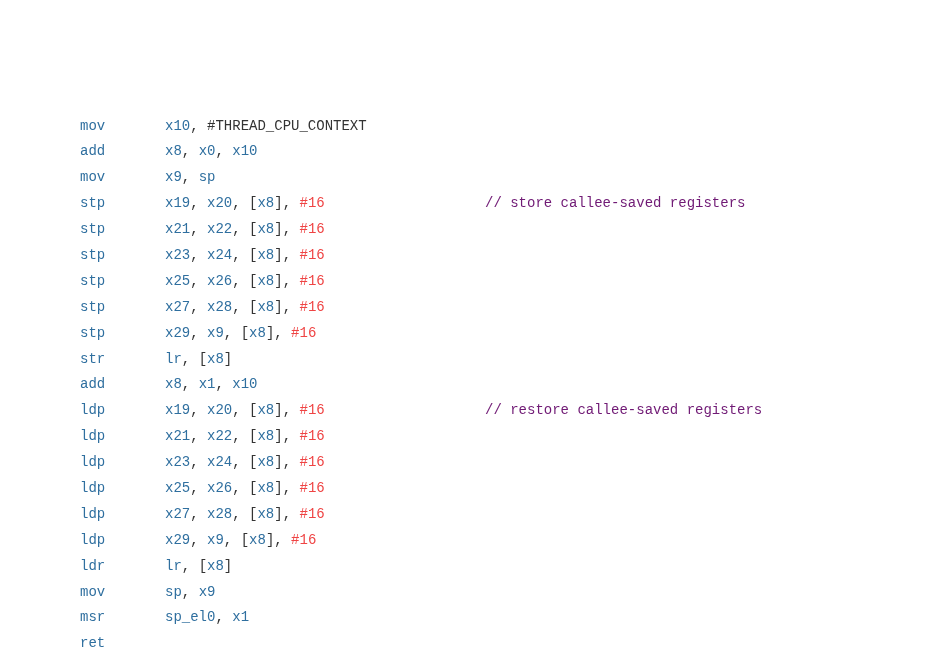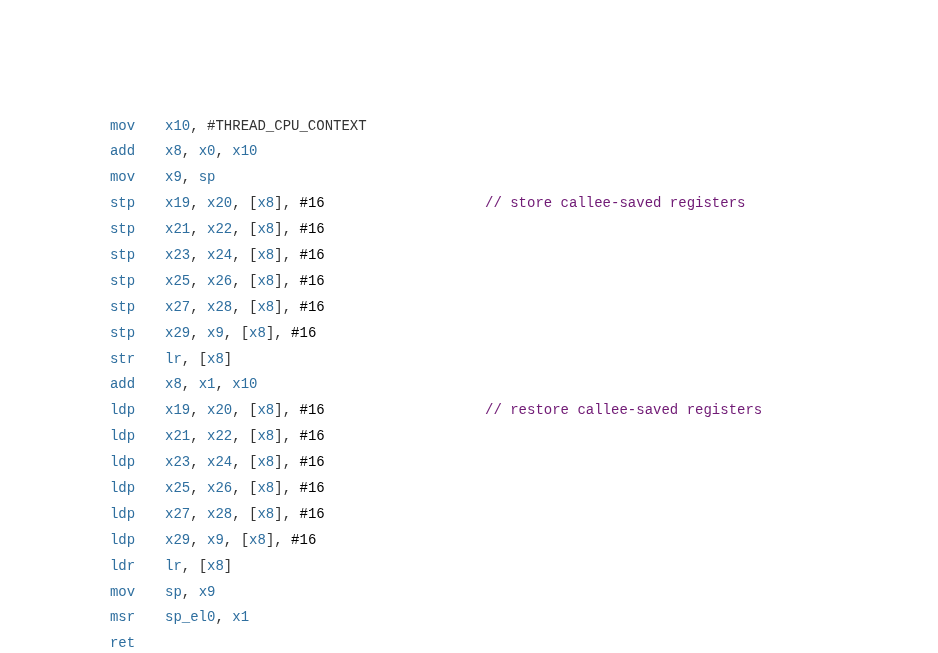--- a/index.html
+++ b/index.html
@@ -16,33 +16,32 @@
       color: #333;
       white-space: pre;
     }
     .line {
       display: block;
     }
     .mnemonic {
       color: #2f6f9f;
       display: inline-block;
       width: 85px;
-      text-align: center;
     }
     .reg {
       color: #2f6f9f;
     }
     .br {
       color: #333;
     }
     .punc {
       color: #333;
     }
     .imm {
-      color: #000000;
+      color: #ef4444;
     }
     .def {
       color: #333;
     }
     .comment {
       color: #701a75;
     }
     .operands {
       display: inline-block;
       width: 320px;

